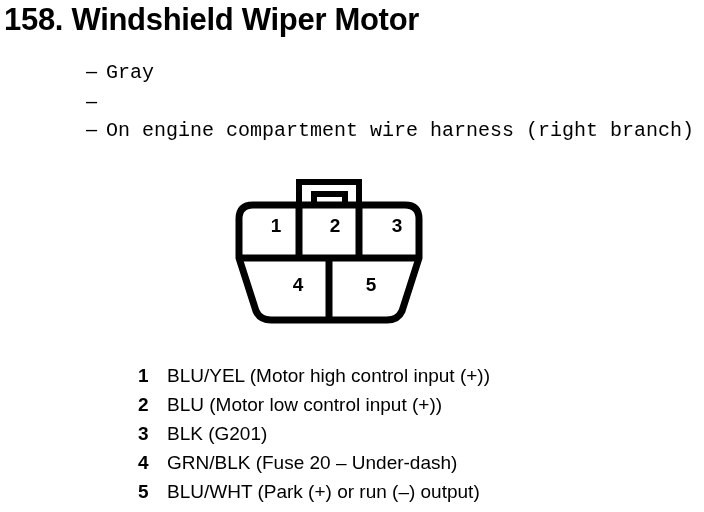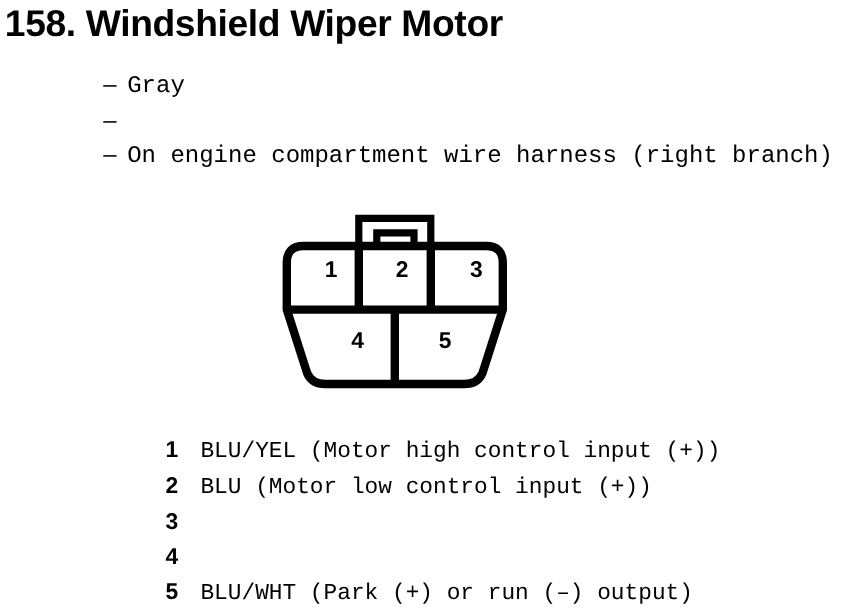--- a/index.html
+++ b/index.html
@@ -116,21 +116,20 @@
     align-items: baseline;
   }
   .pin-index {
     font-weight: bold;
     width: 29px;
     flex: 0 0 29px;
     text-align: left;
   }
   .pin-desc {
     display: inline-block;
-    font-family: Liberation Mono, monospace;
   }
 </style>
 </head>
 <body>
 
 <div class="page">
 
   <div class="title">158. Windshield Wiper Motor</div>
 
   <ul class="desc-list">
@@ -184,23 +183,25 @@
     <li class="pin-row">
       <span class="pin-index">1</span>
       <span class="pin-desc">BLU/YEL (Motor high control input (+))</span>
     </li>
     <li class="pin-row">
       <span class="pin-index">2</span>
       <span class="pin-desc">BLU (Motor low control input (+))</span>
     </li>
     <li class="pin-row">
       <span class="pin-index">3</span>
+      <span class="pin-desc">BLK (G201)</span>
     </li>
     <li class="pin-row">
       <span class="pin-index">4</span>
+      <span class="pin-desc">GRN/BLK (Fuse 20 – Under-dash)</span>
     </li>
     <li class="pin-row">
       <span class="pin-index">5</span>
       <span class="pin-desc">BLU/WHT (Park (+) or run (–) output)</span>
     </li>
   </ul>
 
 </div>
 
 </body></html>

